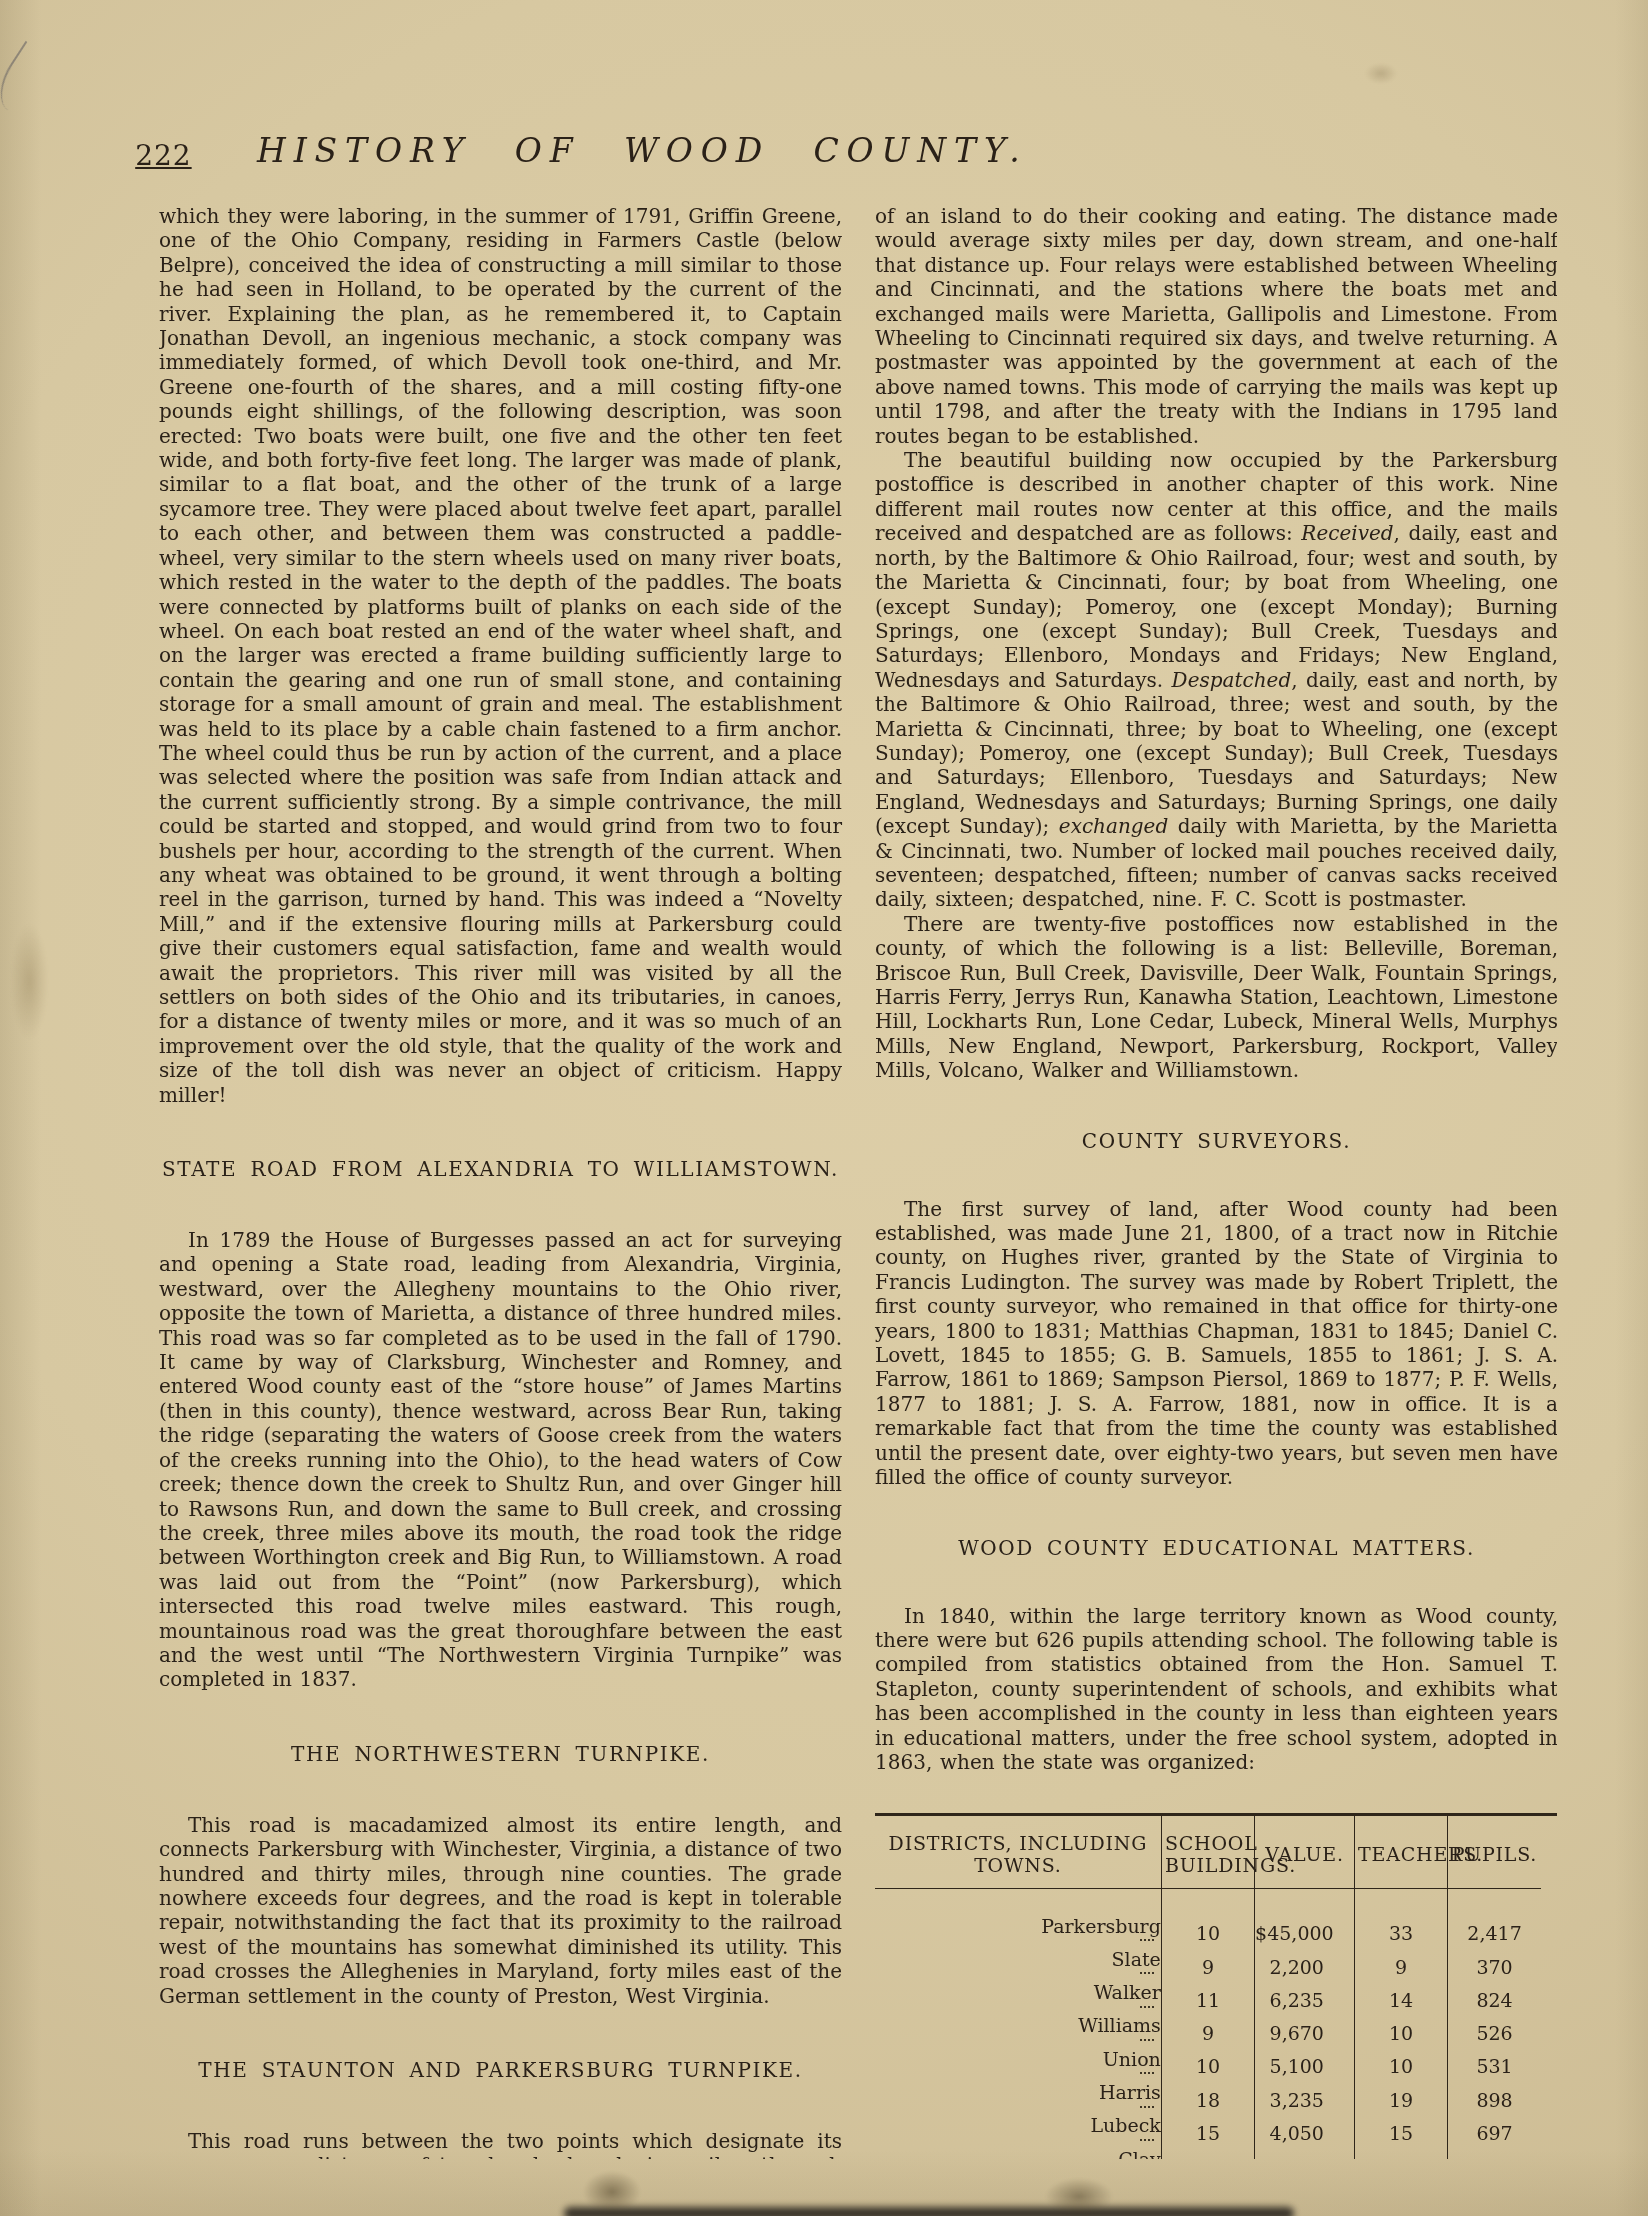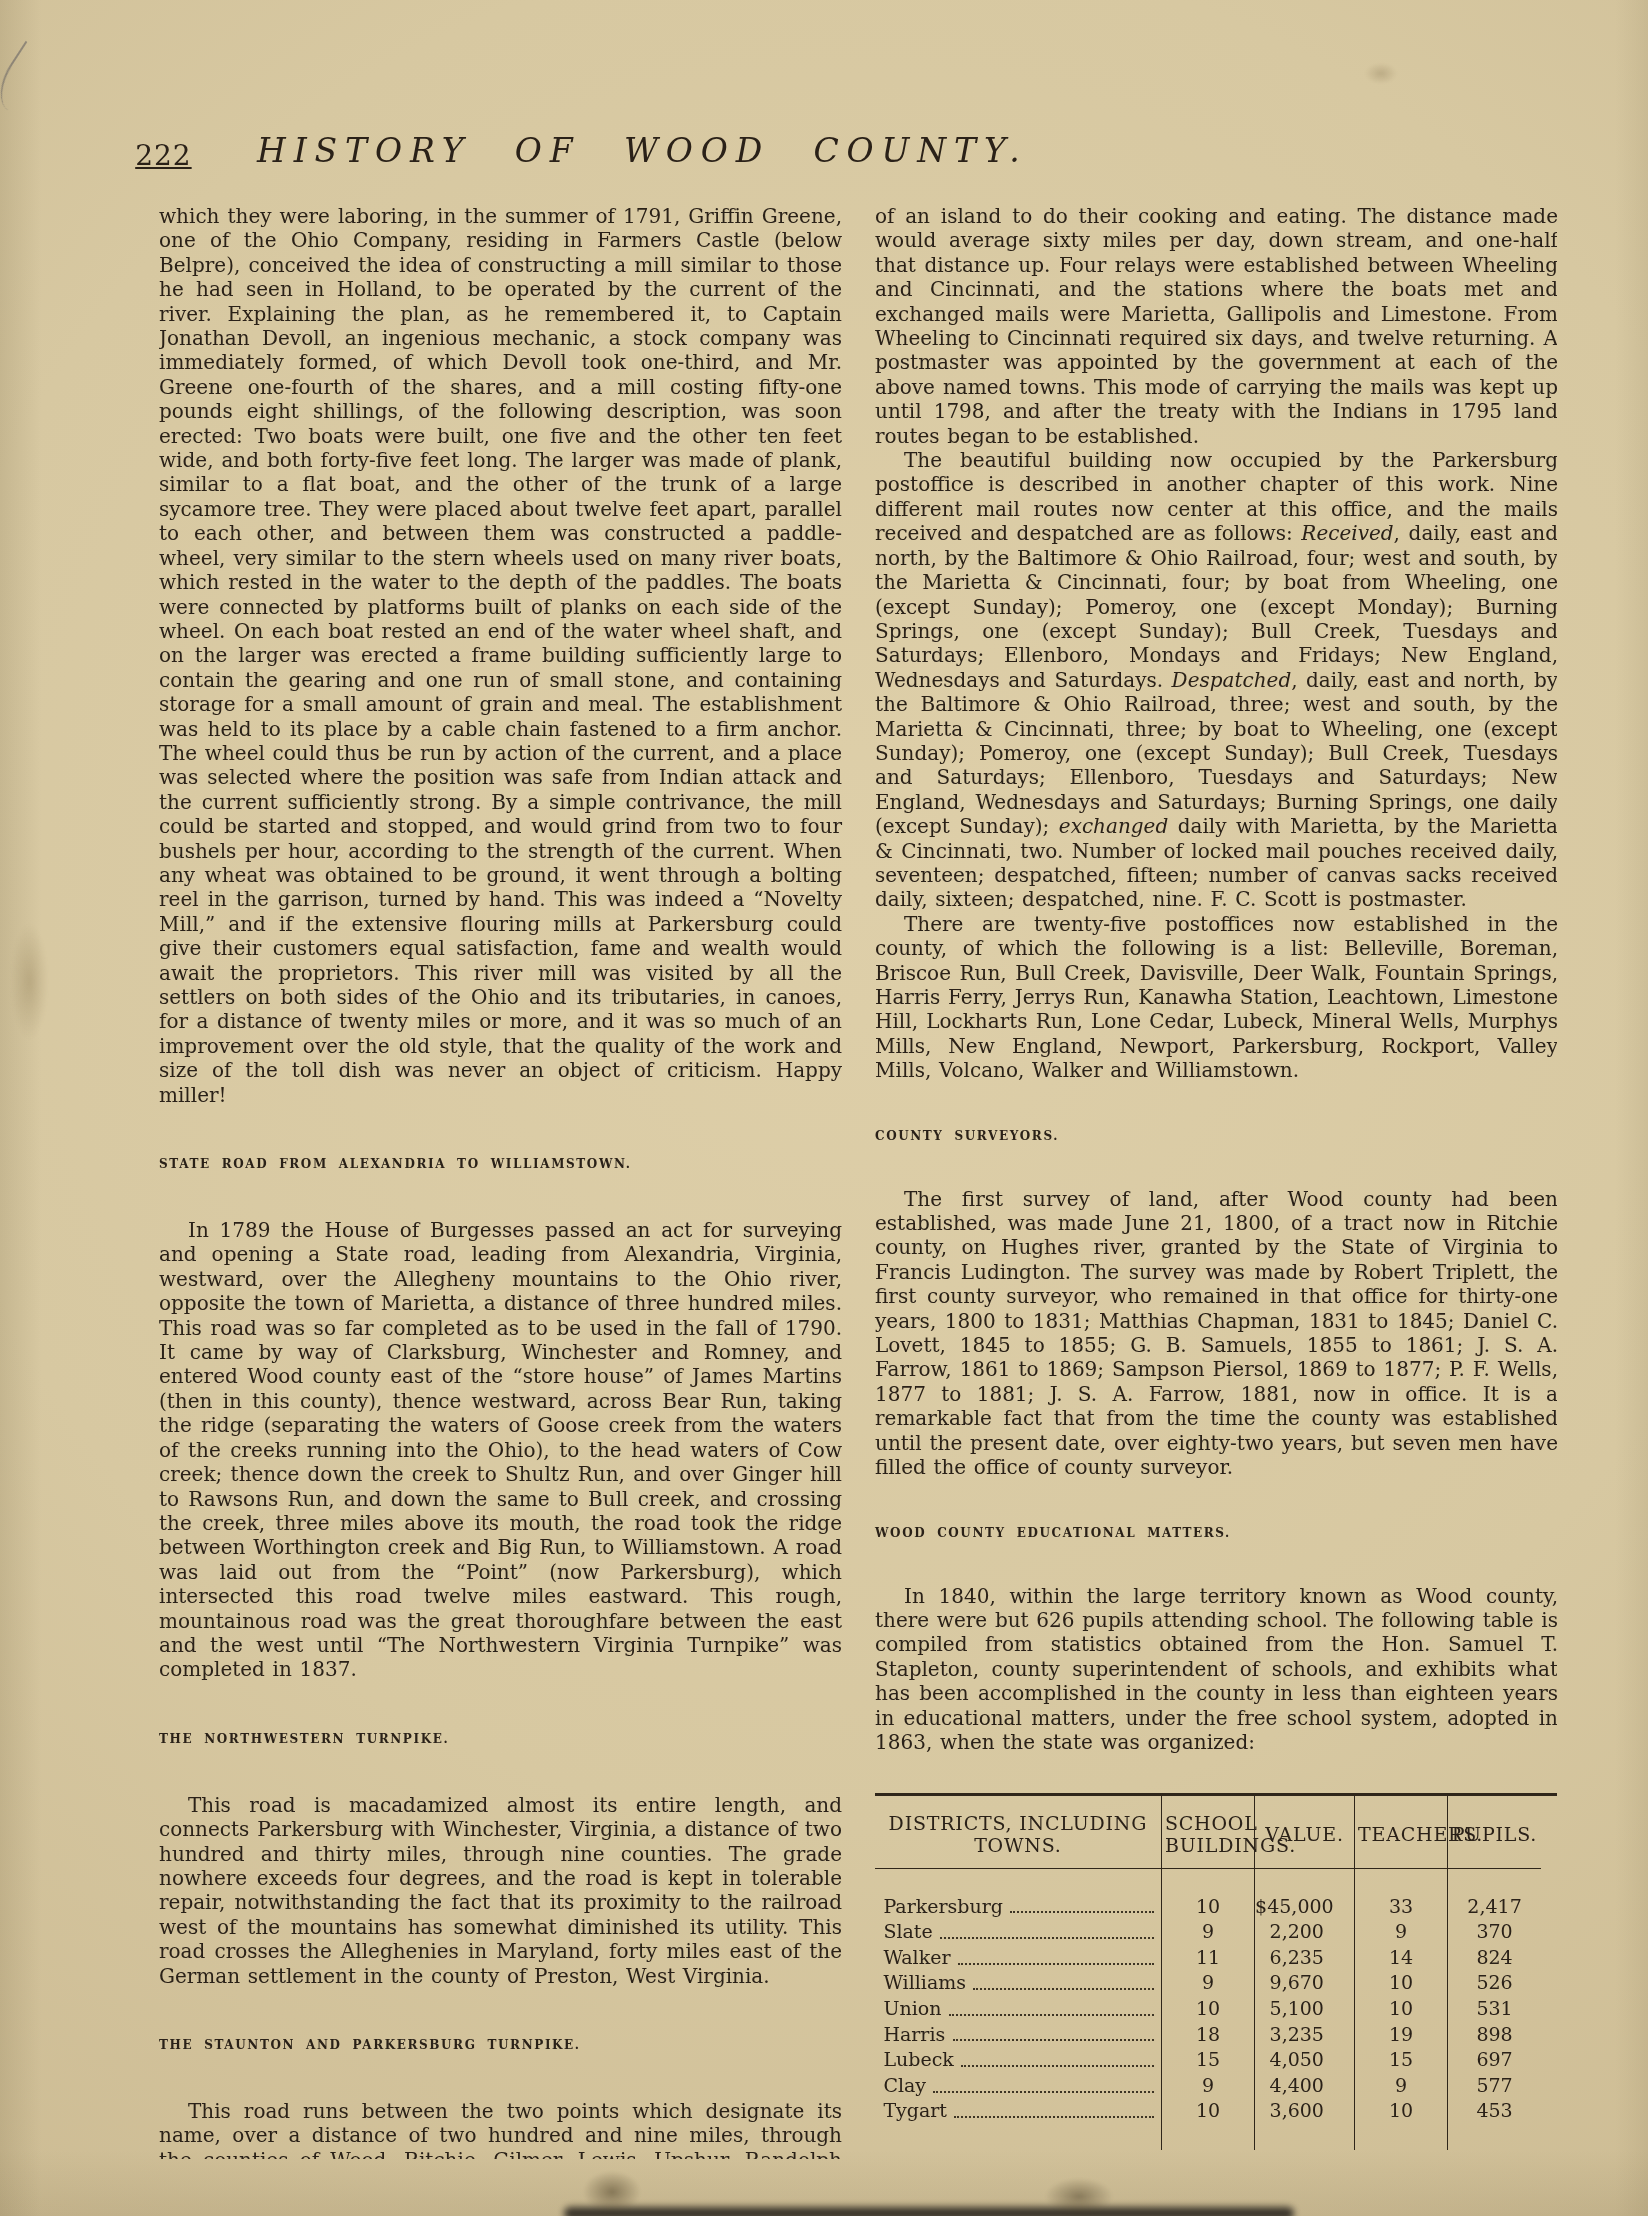--- a/index.html
+++ b/index.html
@@ -40,22 +40,22 @@
     position:absolute;left:133px;top:204px;width:1398px;height:1955px;
     display:flex;gap:33px;overflow:hidden;margin-left:26px;
   }
   .col{width:683px;flex:0 0 683px;}
   p{
     margin:0;text-indent:29px;text-align:justify;
     font-size:20px;line-height:24.4px;word-spacing:1.3px;
   }
   p.noindent{text-indent:0;}
   h3.sec{
-    font-weight:bold;text-align:left;text-indent:0;
-    font-size:12px;letter-spacing:1.6px;word-spacing:5.2px;
+    font-weight:normal;text-align:center;text-indent:0;
+    font-size:20px;letter-spacing:1.6px;word-spacing:5.2px;
     margin:50px 0 47px 0;white-space:nowrap;
   }
   h3.sec.tight{margin:46px 0 44px 0;}
   
   .table-wrap{
     margin-top:39px;
     border-top:3.7px solid #2f261a;
     border-bottom:3.7px solid #2f261a;
     padding-bottom:14.7px;
   }
@@ -69,21 +69,21 @@
     border-bottom:1.6px solid #2f261a;
   }
   table.edu th+th, table.edu td+td{border-left:1.6px solid #2f261a;}
   table.edu td{
     font-size:19px;line-height:23.6px;text-align:center;
     vertical-align:bottom;padding:1px 0;
   }
   table.edu td.val{text-align:right;padding-right:30px;}
   table.edu tbody.rows tr:first-child td{padding-top:26px;}
   table.edu tbody.rows tr:last-child td{padding-bottom:27px;}
-  .dwrap{display:flex;align-items:flex-end;padding-left:8.4px;}
+  .dwrap{display:flex;align-items:flex-end;padding-left:8.4px;flex-direction:column;}
   .dname{white-space:nowrap;}
   .leader{flex:1 1 auto;min-width:13.6px;height:1px;
     border-bottom:2.1px dotted #3d3424;margin:0 7.3px 4.7px 7.3px;}
   
   .gutter-shadow{
     position:absolute;left:564px;bottom:-4.2px;width:730px;height:13.6px;
     background:#2b2720;border-radius:6.3px;filter:blur(3.7px);opacity:.9;
   }
   .smudge{position:absolute;pointer-events:none;}
   .smudge.a{left:583px;bottom:3.1px;width:58px;height:42px;

